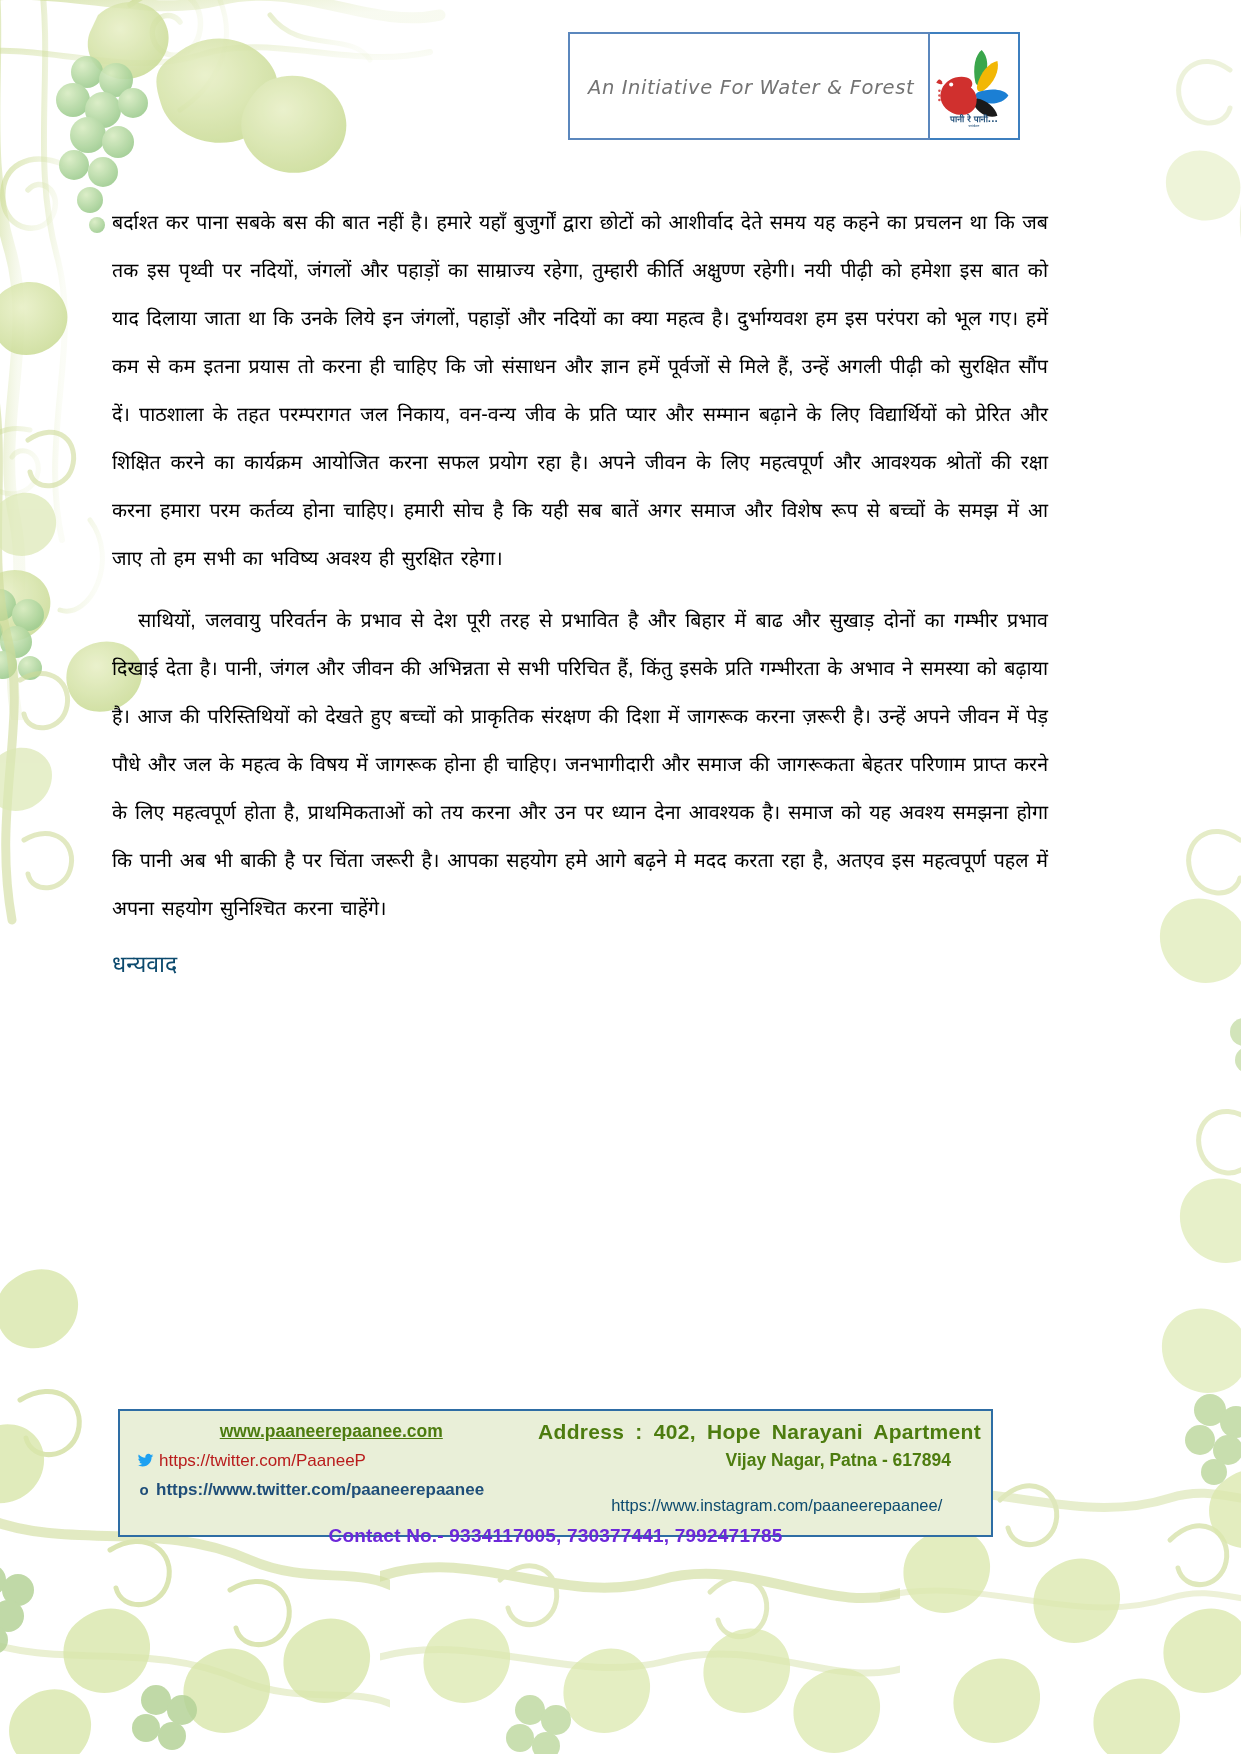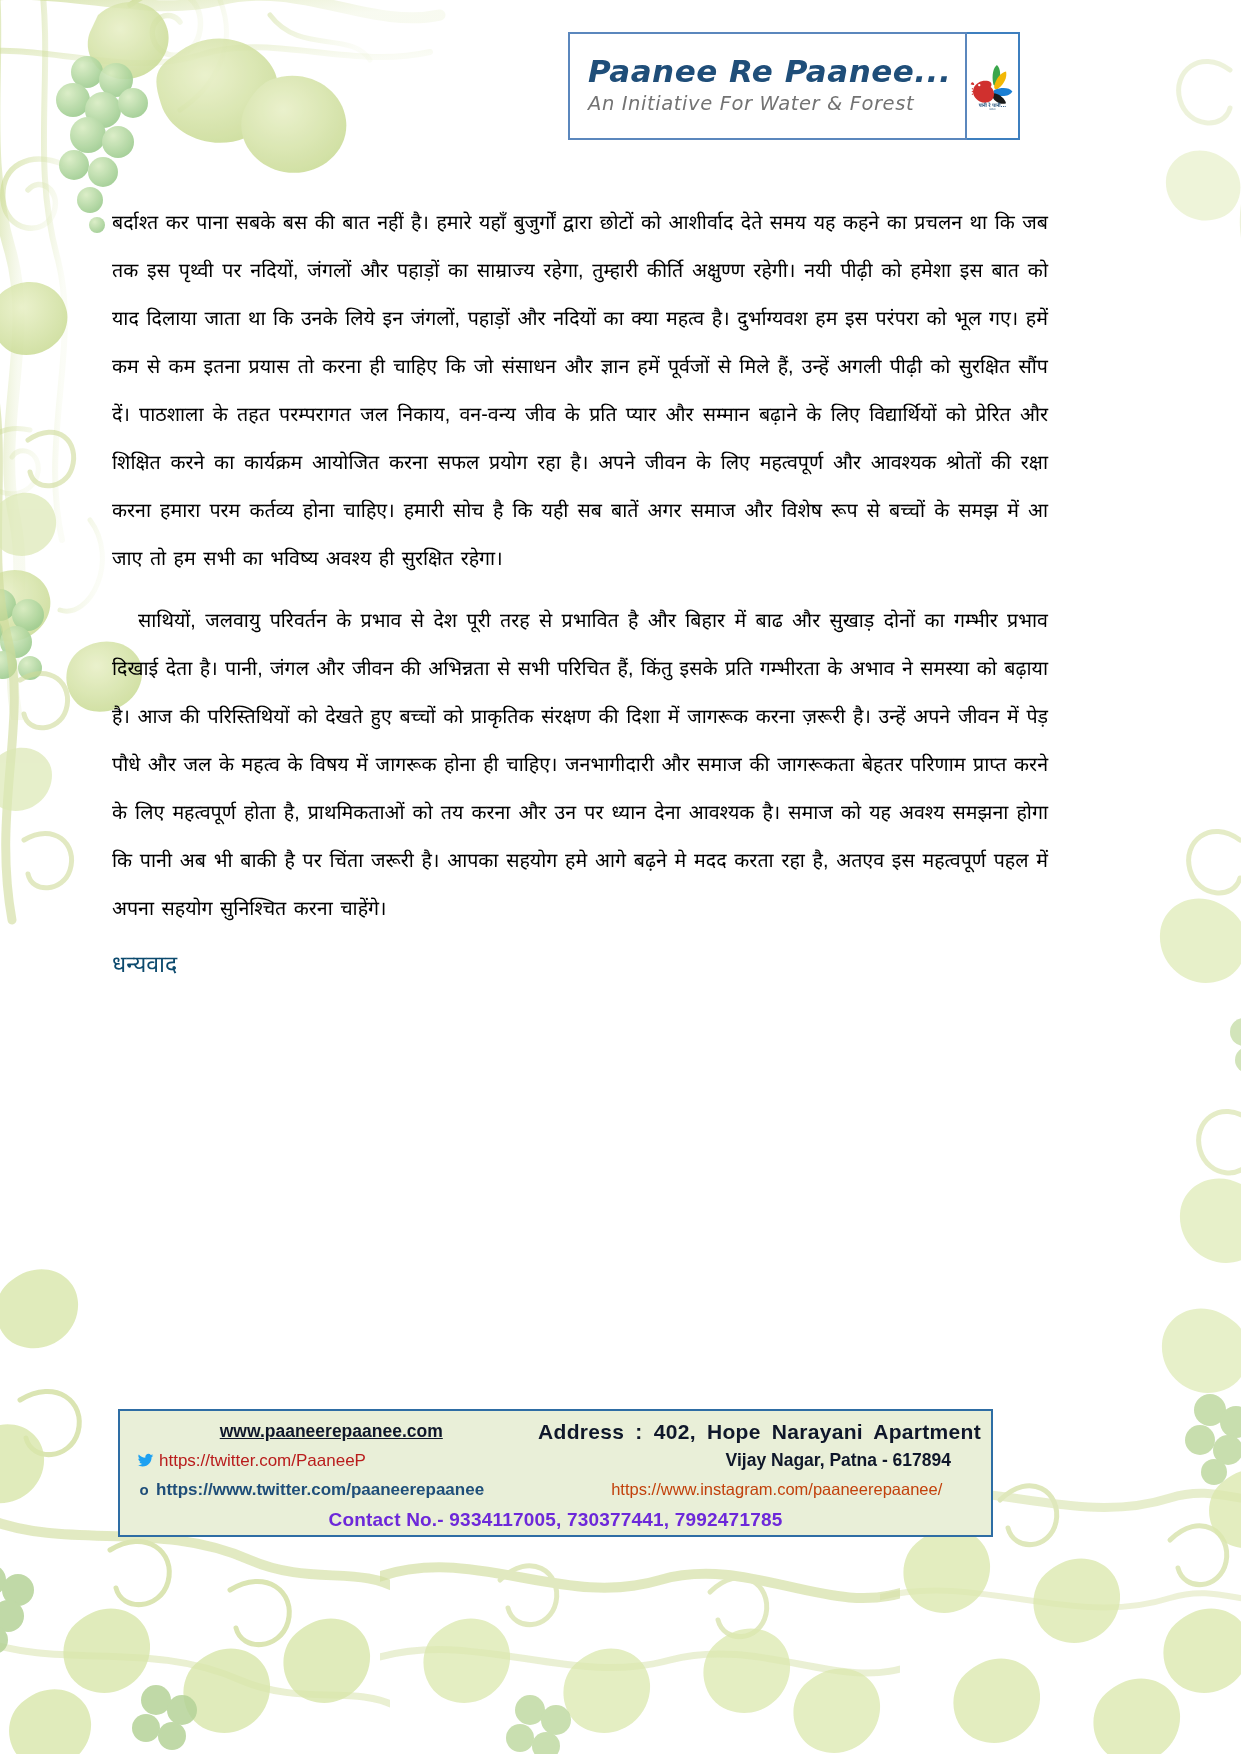--- a/index.html
+++ b/index.html
@@ -127,21 +127,21 @@
   }
   .fcol { box-sizing: border-box; }
   .fcol-left  { width: 52%; padding-left: 6px; }
   .fcol-right { width: 48%; }
 
   .frow {
     display: flex;
     align-items: center;
     height: 29px;
     font-family: "Liberation Sans", "DejaVu Sans", sans-serif;
-    color: #0f172a;
+    color: #4d7c0f;
     white-space: nowrap;
   }
   .f-website {
     justify-content: center;
     font-weight: bold;
     font-size: 17.5px;
     text-decoration: underline;
     padding-right: 46px;
   }
   .f-twitter { font-size: 17px; color: #b91c1c; }
@@ -155,21 +155,22 @@
   }
   .f-address2 {
     justify-content: flex-end;
     font-weight: bold;
     font-size: 17.5px;
     padding-right: 30px;
   }
   .f-instagram {
     justify-content: center;
     font-size: 16.5px;
-    color: #c2410c;
+    color: #0c4a6e;
+    margin-top: 16px;
   }
   .f-contact {
     justify-content: center;
     font-weight: bold;
     font-size: 19px;
     color: #6d28d9;
     height: 32px;
     letter-spacing: 0.2px;
   }
   .mini-icon {
@@ -364,21 +365,20 @@
   </g>
   <g fill="#e2ecc0" opacity=".6">
     <path d="M96,160 c-26,-20 -58,-6 -60,20 c-2,26 26,48 54,38 c24,-8 28,-44 6,-58 z"></path>
   </g>
 </svg>
 
 <div class="pg-body">
 
   <div class="header-wrap">
     <div class="brand-box">
-      <div class="brand-title">Paanee Re Paanee...</div>
       <div class="brand-sub">An Initiative For Water &amp; Forest</div>
     </div>
     <div class="logo-box">
       <svg class="logo-svg" viewBox="0 0 112 108" xmlns="http://www.w3.org/2000/svg">
         <rect x="0" y="0" width="112" height="108" fill="#ffffff"></rect>
 
         <path d="M58,50 C54,30 58,14 66,8 C74,16 76,32 68,48 C65,54 60,55 58,50 Z" fill="#3aa64b"></path>
         <path d="M60,54 C64,36 76,24 86,22 C89,34 82,50 68,60 C63,63 59,60 60,54 Z" fill="#f2b705"></path>
         <path d="M61,62 C78,56 94,58 100,66 C94,76 76,80 62,72 C57,69 57,64 61,62 Z" fill="#1b7fd4"></path>
         <path d="M60,70 C72,72 84,82 86,92 C76,96 62,90 56,78 C54,73 56,69 60,70 Z" fill="#1a1a1a"></path>

